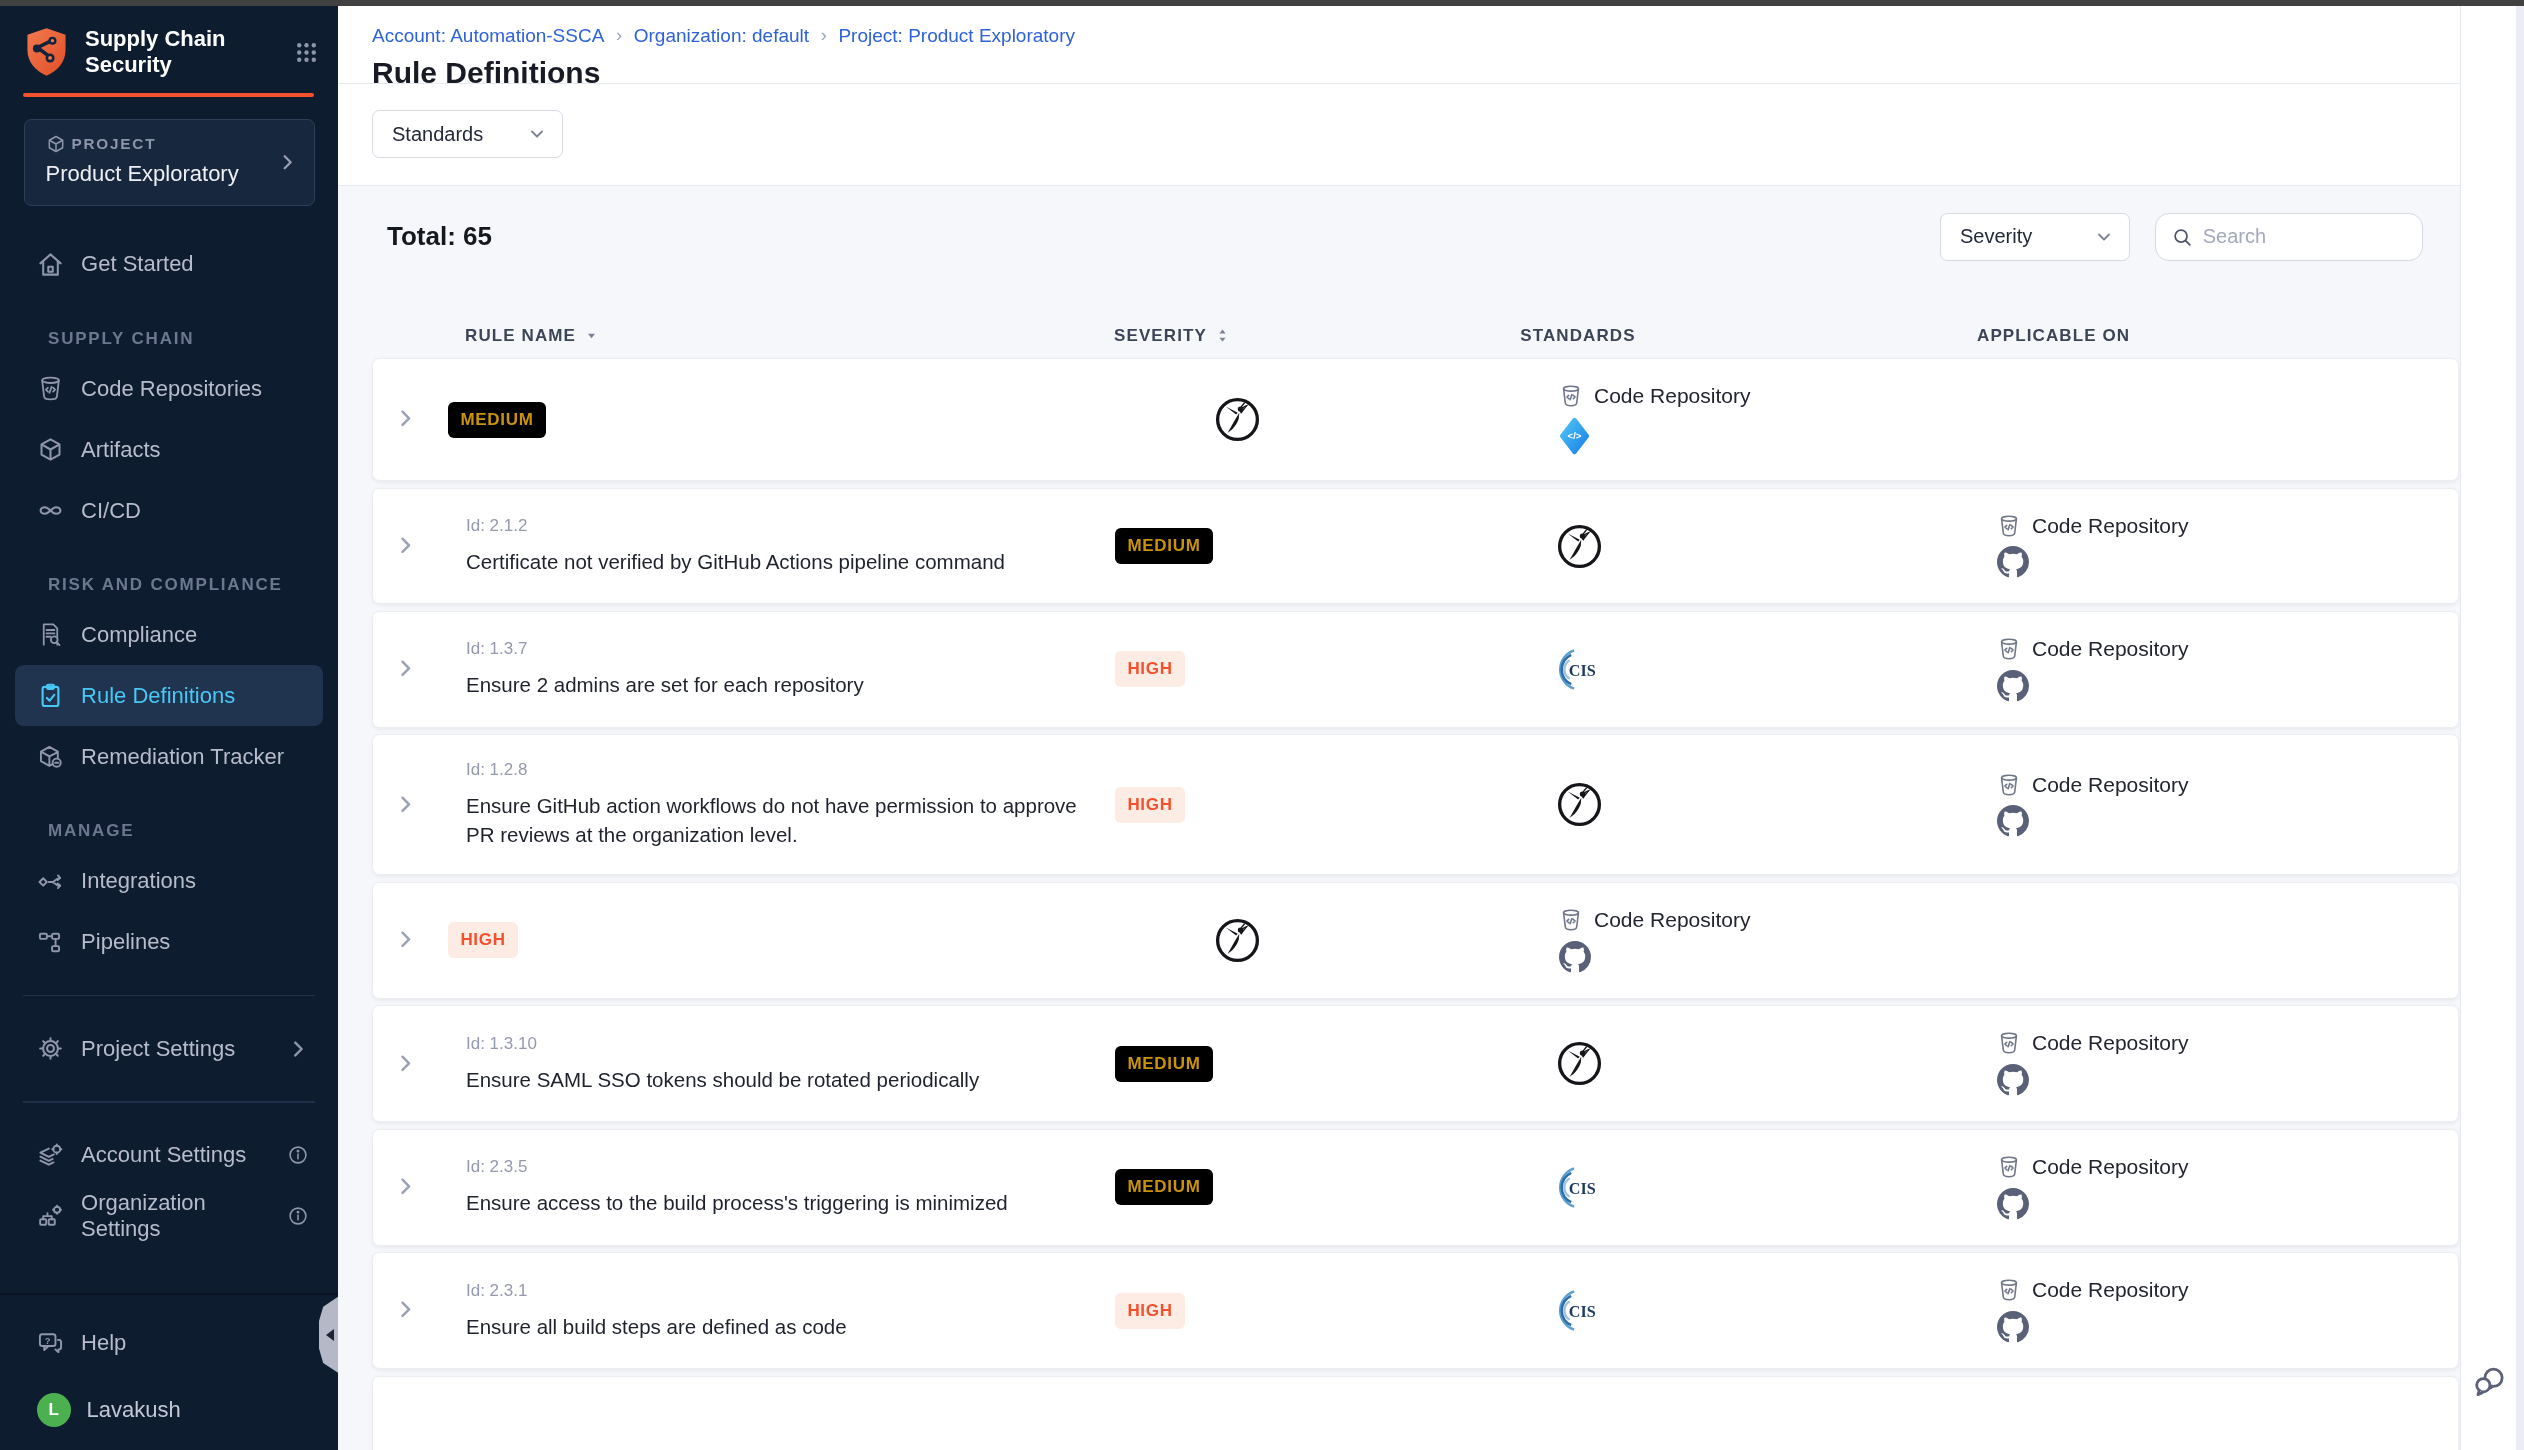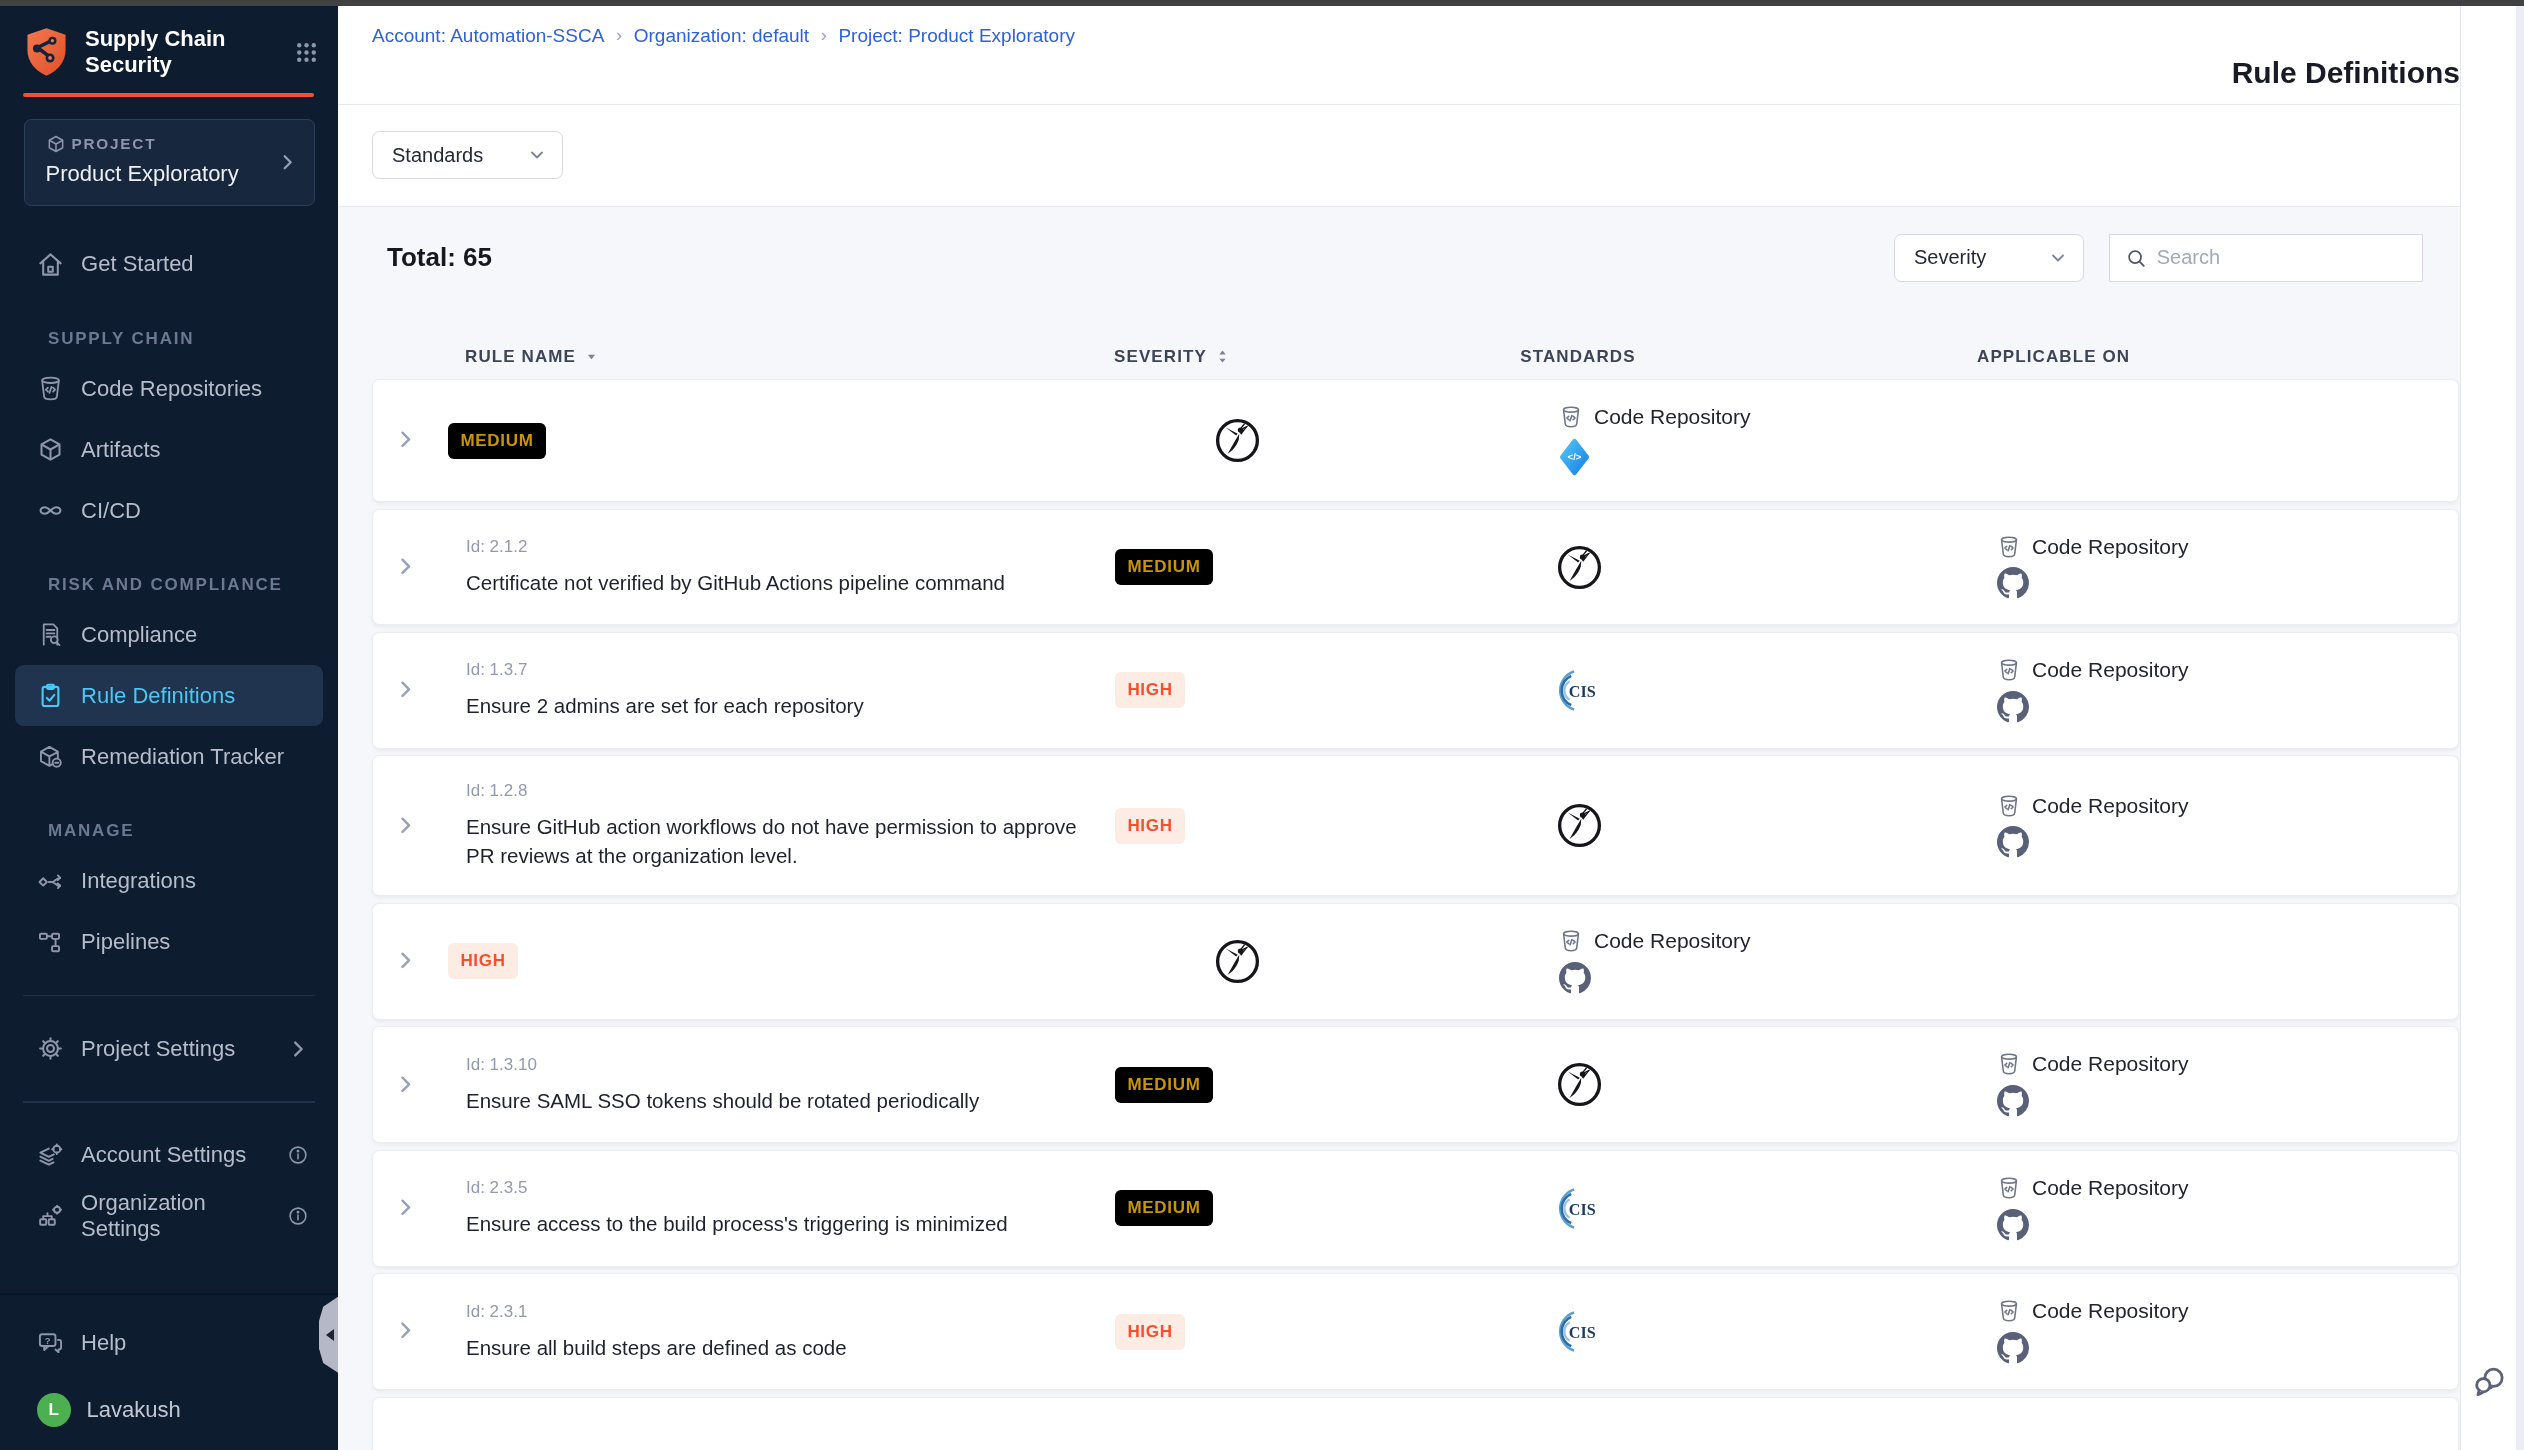--- a/index.html
+++ b/index.html
@@ -46,38 +46,38 @@
             display:flex; align-items:center; justify-content:center;
             font-size:17px; font-weight:bold; flex-shrink:0; }
   .collapse-handle { position:absolute; right:0; top:1291px; width:19px; height:76px;
                      background:#b5b9c7; display:flex; align-items:center; justify-content:center;
                      clip-path:polygon(100% 0, 22% 13%, 0 32%, 0 68%, 22% 87%, 100% 100%); cursor:pointer; }
   .collapse-handle .tri { width:0; height:0; border:6.6px solid transparent;
                           border-right:8.8px solid #1c2436; margin-right:3.7px; }
 
   
   .main { flex:1; min-width:0; display:flex; flex-direction:column; background:#fff; }
-  .main-header { height:99px; padding:19px 0 4px 34px; border-bottom:1.5px solid #e7e9f0;text-align:right; }
+  .main-header { height:78px; padding:19px 0 4px 34px; border-bottom:1.5px solid #e7e9f0; }
   .breadcrumb { display:flex; align-items:center; gap:11.7px; font-size:19px; color:#2e62d9; }
   .crumb { cursor:pointer; }
   .crumb-sep { color:#9aa2b6; font-size:18px; }
   .page-title { margin-top:8.8px; font-size:30px; font-weight:bold; color:#181b25; }
 
   .filter-bar { height:102px; border-bottom:1.5px solid #e7e9f0; display:flex;
                 align-items:center; padding-left:34px; background:#fff; }
   .dropdown { display:flex; align-items:center; justify-content:space-between; width:191px;
               height:48px; border:1.5px solid #d6d8e2; border-radius:7.3px; background:#fff;
               padding:0 14.6px 0 19px; font-size:20px; color:#23283a; cursor:pointer; }
   .dropdown .icon { width:20px; height:20px; color:#7c8396; }
 
   .table-area { flex:1; background:#f6f7fa; overflow:hidden; }
   .table-toolbar { display:flex; align-items:center; margin:27px 37px 0 49px; }
   .total { flex:1; font-size:26px; font-weight:bold; color:#15181f; }
   .toolbar-right { display:flex; gap:25px; }
-  .search-box { width:314px; height:48px; border:1.5px solid #d6d8e2; border-radius:1px;
+  .search-box { width:268px; height:48px; border:1.5px solid #d6d8e2; border-radius:14px;
                 background:#fff; display:flex; align-items:center; gap:10.2px; padding:0 14.6px; }
   .search-box .icon { width:22px; height:22px; color:#4e5568; flex-shrink:0; }
   .search-box input { flex:1; border:none; outline:none; background:transparent;
                       font-size:20px; color:#23283a; font-family:"Liberation Sans",sans-serif; }
   .search-box input::placeholder { color:#a3a9bb; }
 
   .grid-cols { display:grid; grid-template-columns:75px 667px 245px 438px 1fr; }
   .table-head { margin:54px 0 0 34px; width:2087px; height:42px; align-items:center;
                 font-size:17px; font-weight:bold; letter-spacing:1.1px; color:#3c4457; }
   .th { display:flex; align-items:center; gap:7.3px; cursor:pointer; }

